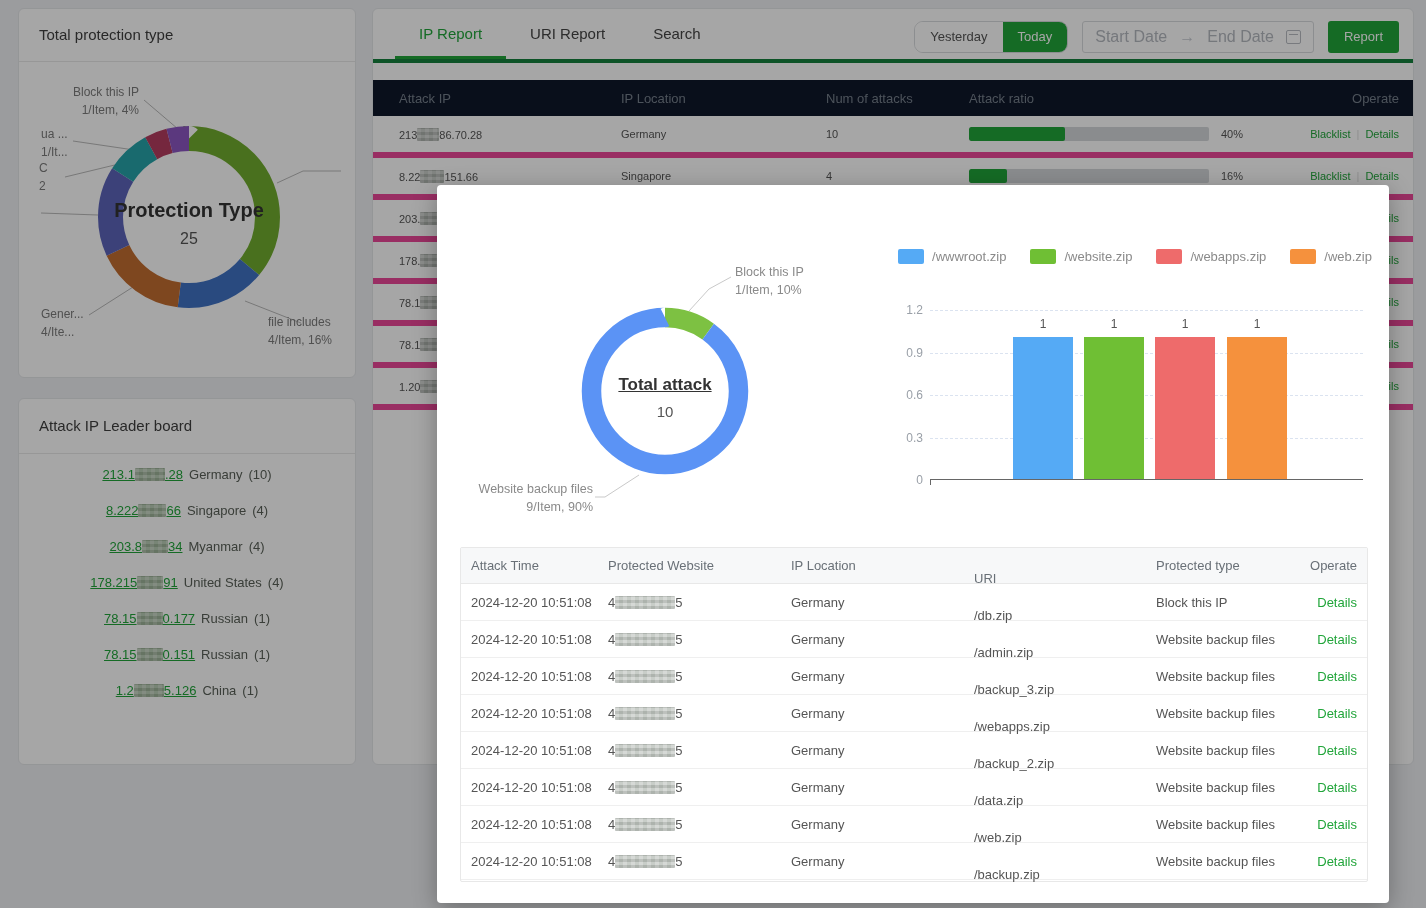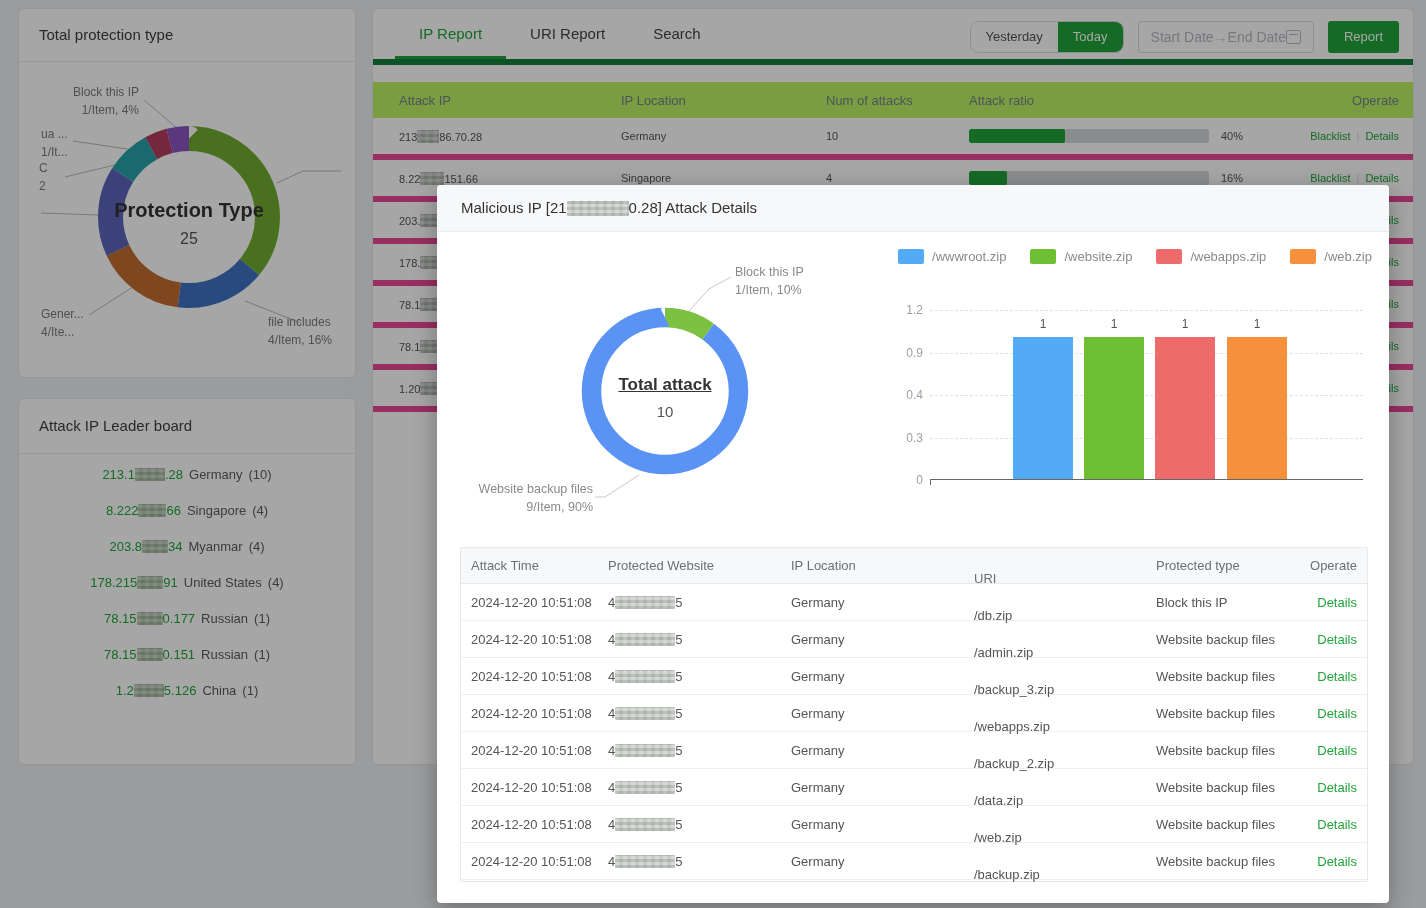--- a/index.html
+++ b/index.html
@@ -17,48 +17,48 @@
   .donut-center{position:absolute;text-align:center;}
   .donut-center .t1{font-weight:bold;color:#333;}
   .donut-center .t2{color:#555;margin-top:8px;}
   .protection-card .donut-center .t1{font-size:20px;}
   .protection-card .donut-center .t2{font-size:16px;}
 
   
   .leaderboard-card{left:18px;top:398px;width:338px;height:367px;}
   .lb-title{height:54px;line-height:54px;}
   .lb-row{height:36px;display:flex;align-items:center;justify-content:center;gap:6px;font-size:13px;}
-  .lb-ip{color:#21a53a;}
+  .lb-ip{color:#21a53a;text-decoration:underline;}
   .lb-country,.lb-count{color:#596058;}
 
   
   .px{display:inline-block;height:13px;vertical-align:-2px;border-radius:1px;
       background-image:repeating-linear-gradient(0deg,rgba(0,0,0,.08) 0 3px,rgba(255,255,255,.18) 3px 6px),
                        repeating-linear-gradient(90deg,#cdd1cd 0 4px,#bcc2bc 4px 8px);}
   .px.green{background-image:repeating-linear-gradient(0deg,rgba(0,0,0,.08) 0 3px,rgba(255,255,255,.18) 3px 6px),
                        repeating-linear-gradient(90deg,#bed0ba 0 4px,#aac2a6 4px 8px);}
   .px.tall{height:15px;vertical-align:-3px;}
 
   
   .main-card{left:372px;top:8px;width:1042px;height:757px;}
-  .tabbar{position:relative;height:50px;border-bottom:6px solid #15803d;display:flex;padding-left:22px;}
+  .tabbar{position:relative;height:50px;border-bottom:4px solid #15803d;display:flex;padding-left:22px;}
   .tab{padding:0 24px;line-height:49px;font-size:15px;color:#454545;cursor:pointer;border-bottom:3px solid transparent;box-sizing:border-box;}
   .tab.active{color:#21a53a;border-bottom-color:#21a53a;}
   .controls{position:absolute;right:14px;top:12px;display:flex;gap:14px;height:32px;align-items:center;}
   .btn-group{display:flex;border:1px solid #d8dadd;border-radius:9px;overflow:hidden;}
   .btn{padding:0 15px;line-height:30px;font-size:13px;color:#555;background:#fff;cursor:pointer;}
   .btn.green{background:#21a53a;color:#fff;}
-  .daterange{display:flex;align-items:center;border:1px solid #d8dadd;border-radius:3px;padding:0 12px;height:30px;font-size:14px;color:#b4b8bf;cursor:pointer;}
+  .daterange{display:flex;align-items:center;gap:12px;border:1px solid #d8dadd;border-radius:3px;padding:0 12px;height:30px;font-size:16px;color:#b4b8bf;cursor:pointer;}
   .arrow-ic{color:#c6cad1;}
   .cal{width:13px;height:12px;border:1.5px solid #b8bcc2;border-radius:2px;position:relative;display:inline-block;}
   .cal::before{content:'';position:absolute;left:2px;right:2px;top:2.5px;border-top:1.5px solid #b8bcc2;}
   .report-btn{background:#21a53a;color:#fff;border-radius:3px;padding:0 16px;line-height:32px;font-size:13px;cursor:pointer;}
 
   .m-table{margin-top:17px;}
-  .t-head{display:flex;height:36px;align-items:center;background:#bef264;font-size:13px;color:#76808c;}
+  .t-head{display:flex;height:36px;align-items:center;background:#0f172a;font-size:13px;color:#76808c;}
   .t-row{display:flex;height:36px;align-items:center;border-bottom:6px solid #ec4899;font-size:11px;color:#555;}
   .col-ip{width:248px;padding-left:26px;box-sizing:border-box;}
   .col-loc{width:205px;}
   .col-num{width:143px;}
   .col-ratio{width:336px;display:flex;align-items:center;gap:12px;}
   .col-op{flex:1;text-align:right;padding-right:14px;}
   .track{width:240px;height:14px;background:#d4d7da;border-radius:2px;overflow:hidden;}
   .fill{height:14px;background:#21a53a;border-radius:2px;}
   .lnk{color:#21a53a;cursor:pointer;}
   .sep{color:#dcdcdc;margin:0 6px;}
@@ -300,23 +300,20 @@
             </div>
             <div class="col-op"><span class="lnk">Blacklist</span><span class="sep">|</span><span class="lnk">Details</span></div>
           </div>
         </div>
     </div>
   </div>
 
   <div class="overlay"></div>
 
   <div class="modal">
-    <div class="modal-header">
-      <span>Malicious IP [21</span><span id="title-px" class="px tall" style="width: 62px;"></span><span>0.28] Attack Details</span>
-    </div>
 
     <div class="charts">
       <svg id="donut-modal" class="donut-svg" width="480" height="316">
         <polyline class="leader" points="252,80 272,58 294,46"></polyline>
         <polyline class="leader" points="202,244 168,266 158,266"></polyline>
       <circle cx="228" cy="160" r="73.5" fill="none" stroke="#7dc142" stroke-width="19.5" pathLength="100" stroke-dasharray="10 90" stroke-dashoffset="25"></circle>
           <circle cx="228" cy="160" r="73.5" fill="none" stroke="#5b93f5" stroke-width="19.5" pathLength="100" stroke-dasharray="90 10" stroke-dashoffset="15"></circle>
         </svg>
       <div class="pie-label" style="left:298px;top:32px;">
         <div>Block this IP</div>
@@ -345,21 +342,21 @@
             <span>/webapps.zip</span>
           </div>
           <div class="leg-item">
             <span class="leg-sw" style="background: rgb(245, 145, 61);"></span>
             <span>/web.zip</span>
           </div>
         </div>
       <div id="yticks" class="yticks">
           <div class="ytick" style="top: -7px;">1.2</div>
           <div class="ytick" style="top: 35.5px;">0.9</div>
-          <div class="ytick" style="top: 78px;">0.4</div>
+          <div class="ytick" style="top: 78px;">0.6</div>
           <div class="ytick" style="top: 120.5px;">0.3</div>
           <div class="ytick" style="top: 163px;">0</div>
         </div>
       <div id="plot" class="plot">
         <div class="axis"></div>
         <div class="axis-tick"></div>
       <div class="gridline" style="top: 0px;"></div>
           <div class="gridline" style="top: 42.5px;"></div>
           <div class="gridline" style="top: 85px;"></div>
           <div class="gridline" style="top: 127.5px;"></div>

